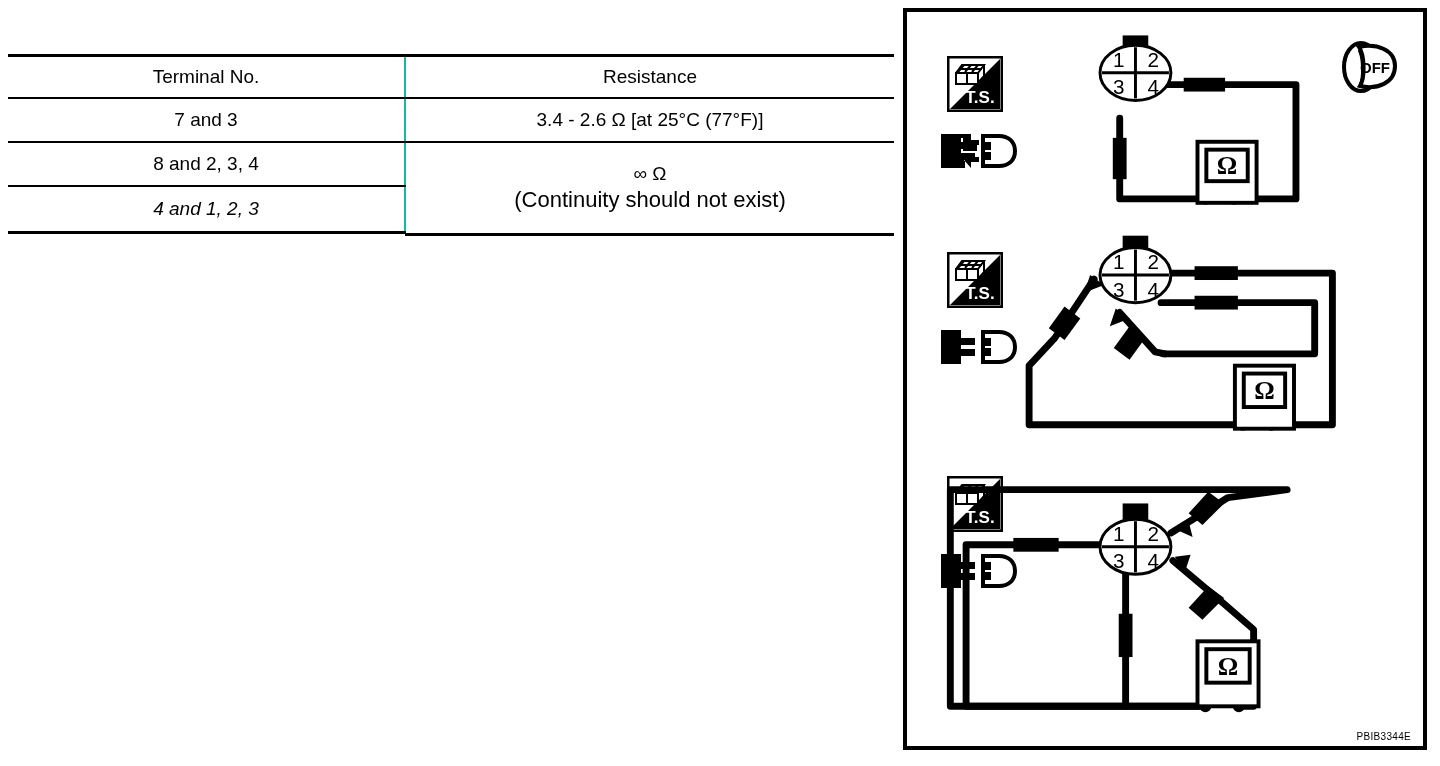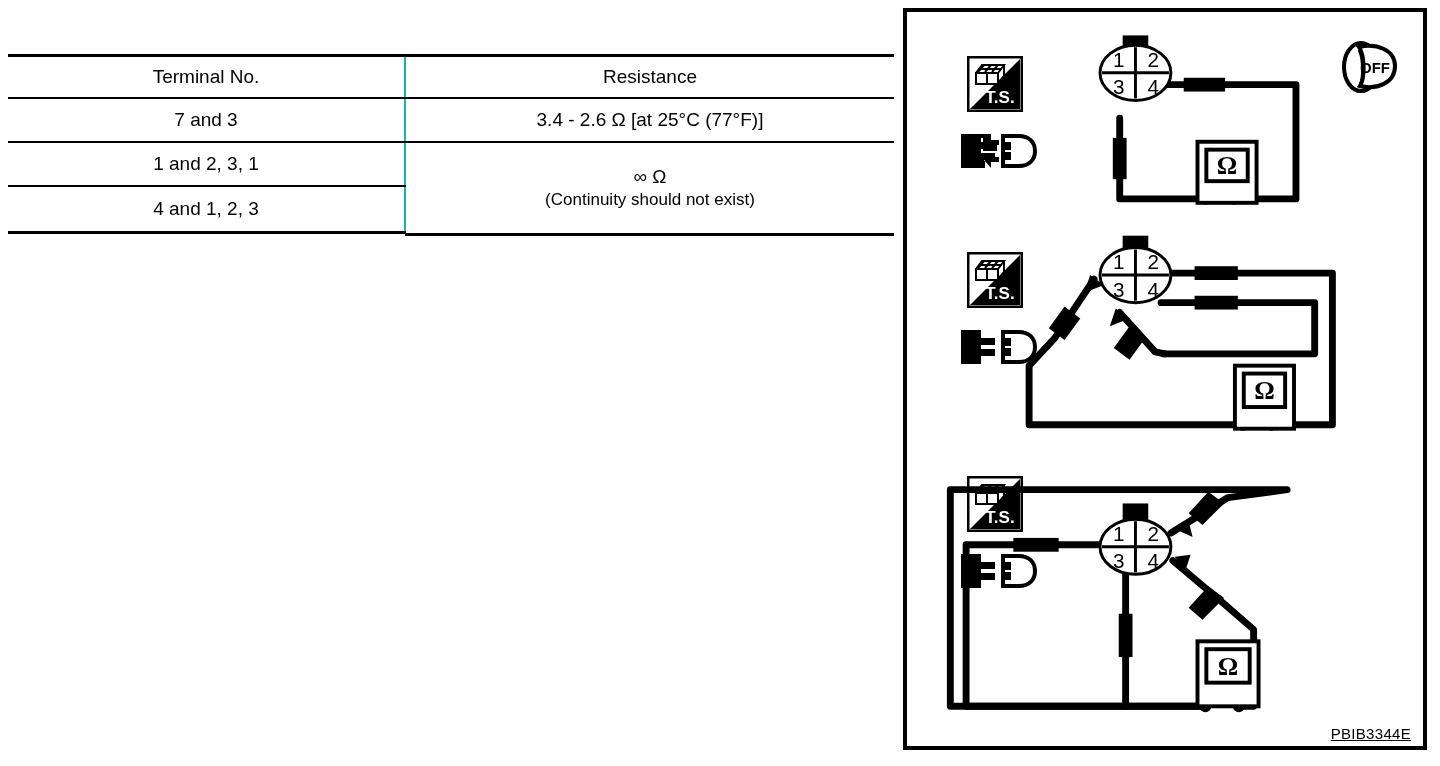--- a/index.html
+++ b/index.html
@@ -33,65 +33,64 @@
     font-size: 19px;
     text-align: center;
     vertical-align: middle;
     padding: 0;
     line-height: 1.25;
   }
   .col-term { width: 396px; }
   .col-res  { width: 488px; }
 
   .rule-top    { border-top: 3px solid #000; }
-  .rule-bottom { border-bottom: 3px solid #000; }
+  .rule-bottom { border-bottom: 3px solid #000; font-style: italic; }
   .rule-thin   { border-bottom: 2px solid #000; }
   .vdiv        { border-left: 2px solid #14b8a6; }
 
   .r-head td { height: 40px; }
   .r-1 td    { height: 42px; }
   .r-2 td    { height: 42px; }
   .r-3 td    { height: 44px; }
 
   .res-two-line { line-height: 1.45; }
   .res-two-line .inf-line { display: block; font-size: 19px; }
-  .res-two-line .note-line { display: block; font-size: 17px; }
+  .res-two-line .note-line { display: block; font-size: 22px; }
 
   
   #figure-panel {
     position: absolute;
     left: 903px;
     top: 8px;
     width: 524px;
     height: 742px;
     border: 4px solid #000;
     box-sizing: border-box;
     background: #fff;
   }
   .fig-caption {
     position: absolute;
     right: 12px;
     bottom: 4px;
-    font-size: 15px;
+    font-size: 10px;
     letter-spacing: 0.3px;
-    text-decoration: underline;
   }
 
   .diagram-group {
     position: absolute;
     left: 0;
     width: 100%;
   }
   #group-1 { top: 10px;  height: 210px; }
   #group-2 { top: 222px; height: 222px; }
   #group-3 { top: 450px; height: 270px; }
 
   .icon-stack {
     position: absolute;
-    left: 60px;
+    left: 40px;
     top: 34px;
     width: 84px;
   }
   #group-2 .icon-stack { top: 18px; }
   #group-3 .icon-stack { top: 14px; }
 
   .ts-icon {
     width: 56px;
     height: 56px;
     display: block;
@@ -126,21 +125,21 @@
     <tbody>
       <tr class="r-head">
         <td class="col-term rule-top rule-thin">Terminal No.</td>
         <td class="col-res rule-top rule-thin vdiv">Resistance</td>
       </tr>
       <tr class="r-1">
         <td class="col-term rule-thin">7 and 3</td>
         <td class="col-res rule-thin vdiv">3.4 - 2.6 Ω [at 25°C (77°F)]</td>
       </tr>
       <tr class="r-2">
-        <td class="col-term rule-thin">1 and 2, 3, 1</td>
+        <td class="col-term rule-thin">8 and 2, 3, 4</td>
         <td class="col-res vdiv res-two-line" rowspan="2">
           <span class="inf-line">∞ Ω</span>
           <span class="note-line">(Continuity should not exist)</span>
         </td>
       </tr>
       <tr class="r-3">
         <td class="col-term rule-bottom">4 and 1, 2, 3</td>
       </tr>
       <tr>
         <td class="col-term" style="height:0;border-top:0;"></td>

